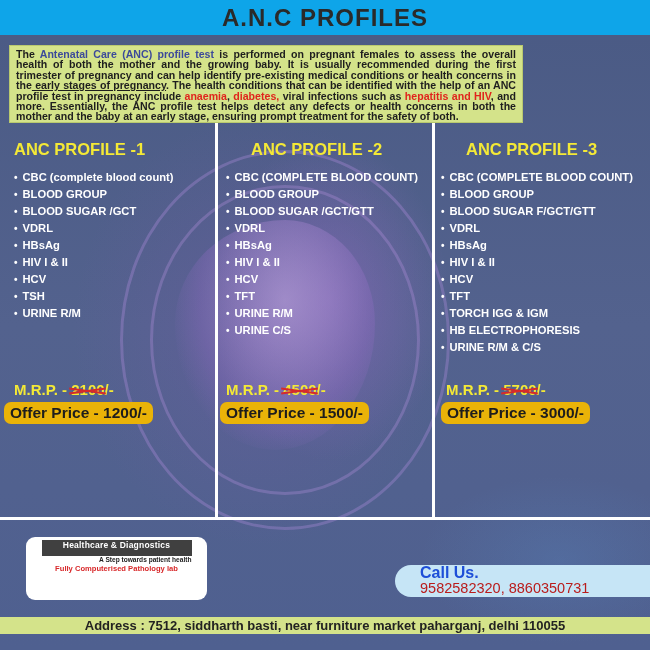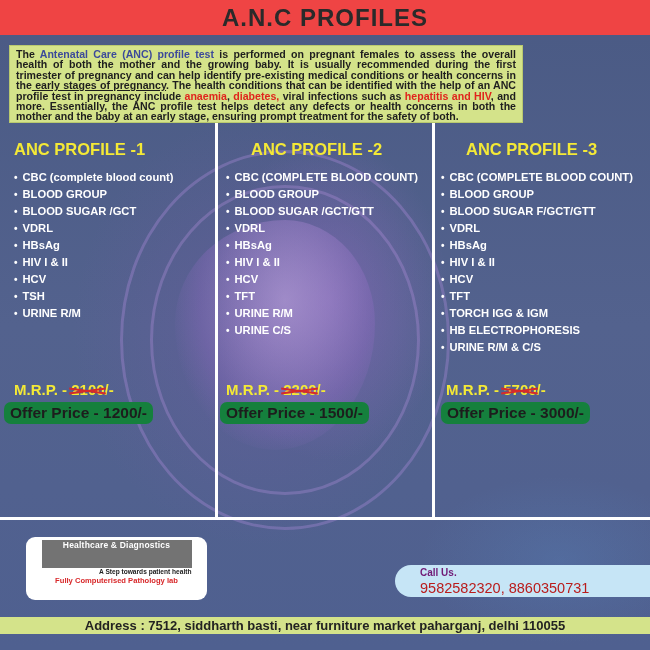--- a/index.html
+++ b/index.html
@@ -23,21 +23,21 @@
     pointer-events: none;
   }
   .fetus {
     position: absolute; left: 175px; top: 220px; width: 200px; height: 230px;
     border-radius: 55% 45% 50% 50% / 45% 45% 55% 55%;
     background: radial-gradient(ellipse at 55% 35%, rgba(200,170,230,0.55), rgba(150,110,200,0.30) 55%, rgba(120,90,180,0) 75%);
     pointer-events: none;
   }
   .header {
     position: absolute; left: 0; top: 0; width: 650px; height: 35px;
-    background: #ef4444;
+    background: #0ea5e9;
     display: flex; align-items: center; justify-content: center;
   }
   .header h1 {
     font-size: 24px; font-weight: bold; color: #2a2a2a; letter-spacing: 1px;
   }
   .intro {
     position: absolute; left: 9px; top: 45px; width: 514px; height: 78px;
     background: #d4e38a;
     border: 1px solid #b9c96f;
     padding: 3px 6px;
@@ -73,56 +73,56 @@
   .mrp .struck::after {
     content: ""; position: absolute; left: -2px; right: -2px; top: 50%;
     height: 2px; background: #d62a2a; transform: rotate(-8deg);
   }
   .mrp .struck::before {
     content: ""; position: absolute; left: -2px; right: -2px; top: 50%;
     height: 2px; background: #d62a2a; transform: rotate(8deg);
   }
   .offer {
     position: absolute; top: 402px; height: 22px;
-    background: #15803d; border-radius: 7px;
+    background: #eab308; border-radius: 7px;
     font-size: 15.5px; font-weight: bold; color: #1d1d1d;
     display: flex; align-items: center; padding: 0 6px; white-space: nowrap;
   }
   .logo {
     position: absolute; left: 26px; top: 537px; width: 181px; height: 63px;
     background: #ffffff; border-radius: 9px;
     display: flex; flex-direction: column; align-items: center;
     padding-top: 3px;
   }
   .logo-word {
     display: flex; align-items: flex-end; height: 34px;
   }
   .logo-g {
     width: 34px; height: 30px; position: relative;
   }
   .logo-name {
     font-family: "Liberation Serif", "DejaVu Serif", serif;
     font-size: 30px; font-weight: bold; color: #1a6f6a; line-height: 30px;
   }
   .logo-band {
-    width: 150px; height: 28px; background: #737373; color: #ffffff;
+    width: 150px; height: 16px; background: #404040; color: #ffffff;
     font-size: 8.5px; font-weight: bold; text-align: center; line-height: 10px; letter-spacing: 0.2px;
   }
   .logo-tag {
     width: 150px; text-align: right; font-size: 6.6px; font-weight: bold; color: #222; line-height: 8px;
   }
   .logo-lab {
     font-size: 7.6px; font-weight: bold; color: #d8282a; line-height: 9px;
   }
   .call {
     position: absolute; left: 395px; top: 565px; width: 255px; height: 32px;
     background: #c6e5f6; border-radius: 16px 0 0 16px;
     padding: 1px 0 0 25px;
   }
-  .call .lbl { font-size: 10px; font-weight: bold; color: #701a75; line-height: 14px; }
+  .call .lbl { font-size: 16px; font-weight: bold; color: #1d4ed8; line-height: 14px; }
   .call .num { font-size: 14.5px; font-weight: normal; color: #b91c1c; line-height: 16px; white-space: nowrap; }
   .footer {
     position: absolute; left: 0; top: 617px; width: 650px; height: 17px;
     background: #d4e38a;
     display: flex; align-items: center; justify-content: center;
   }
   .footer span { font-size: 13px; font-weight: bold; color: #222; }
 </style>
 </head>
 <body>
@@ -175,21 +175,21 @@
     <li>VDRL</li>
     <li>HBsAg</li>
     <li>HIV I &amp; II</li>
     <li>HCV</li>
     <li>TFT</li>
     <li>URINE R/M</li>
     <li>URINE C/S</li>
   </ul>
 </div>
 <div class="mrp" style="left:226px;">
-  <span>M.R.P. - </span><span class="struck">2200</span><span>/-</span>
+  <span>M.R.P. - </span><span class="struck">4500</span><span>/-</span>
 </div>
 <div class="offer" style="left:220px;">
   <span>Offer Price - 1500/-</span>
 </div>
 
 <div class="col" style="left:441px;">
   <h2 style="padding-left:25px;">ANC PROFILE -3</h2>
   <ul>
     <li>CBC (COMPLETE BLOOD COUNT)</li>
     <li>BLOOD GROUP</li>

